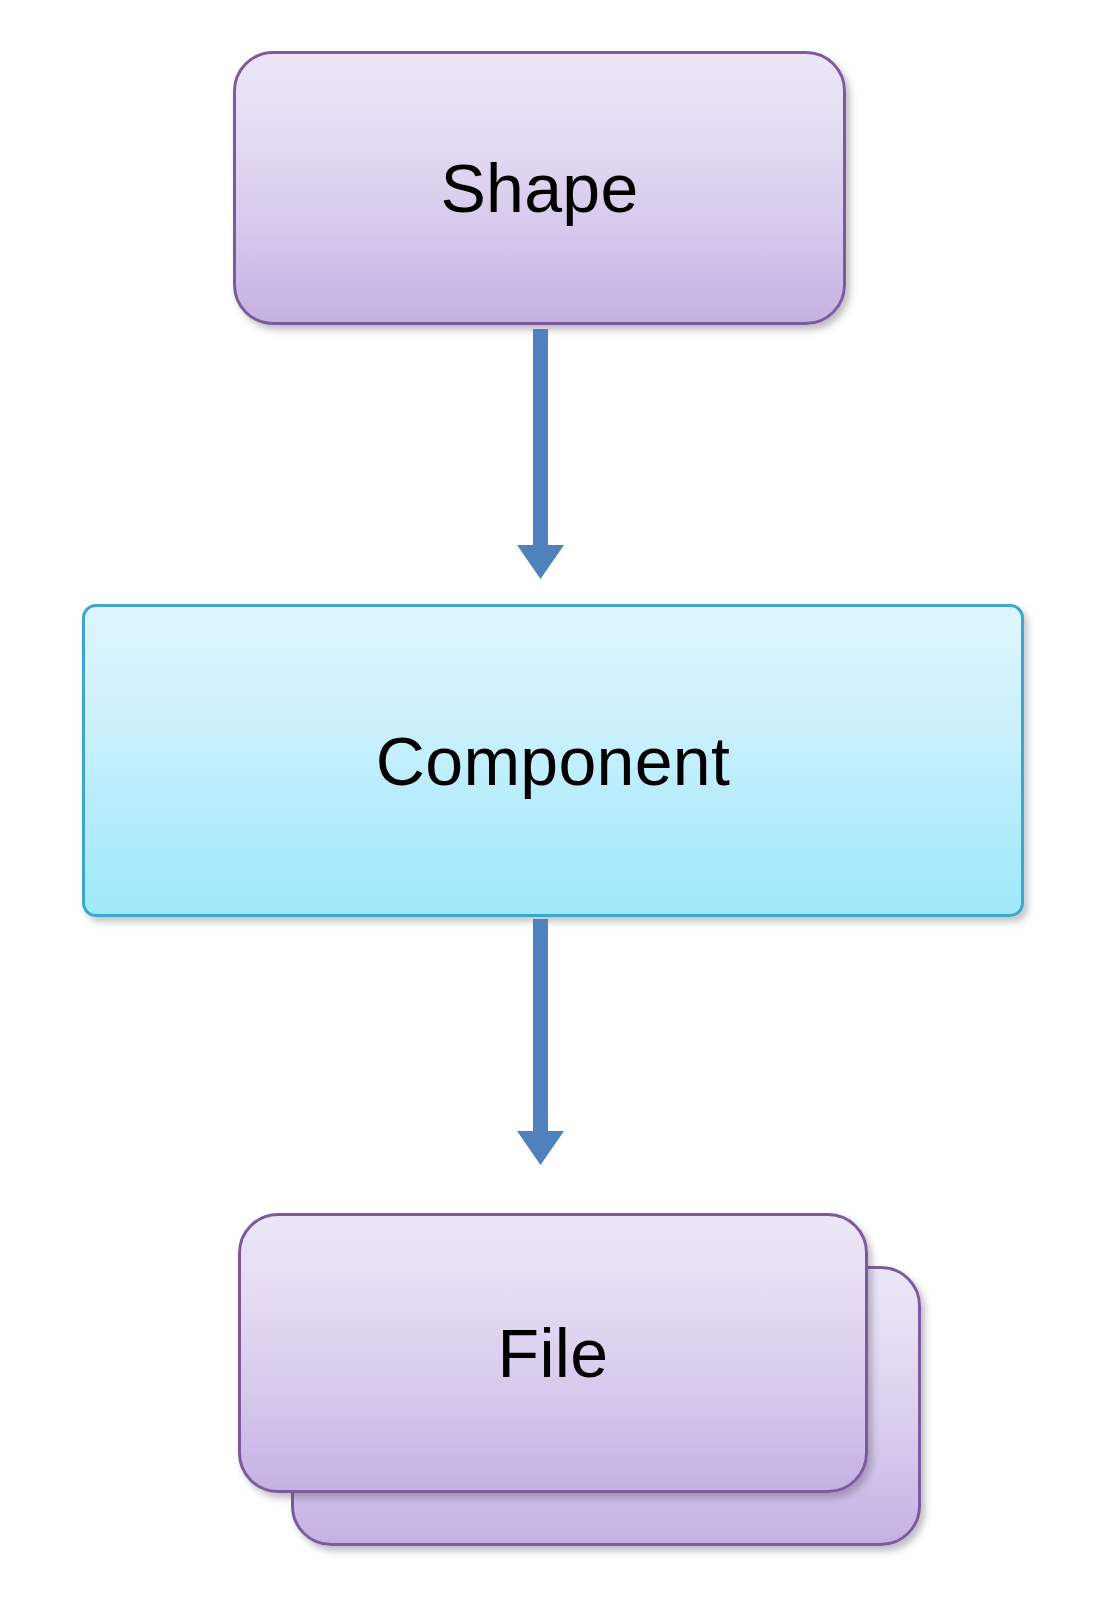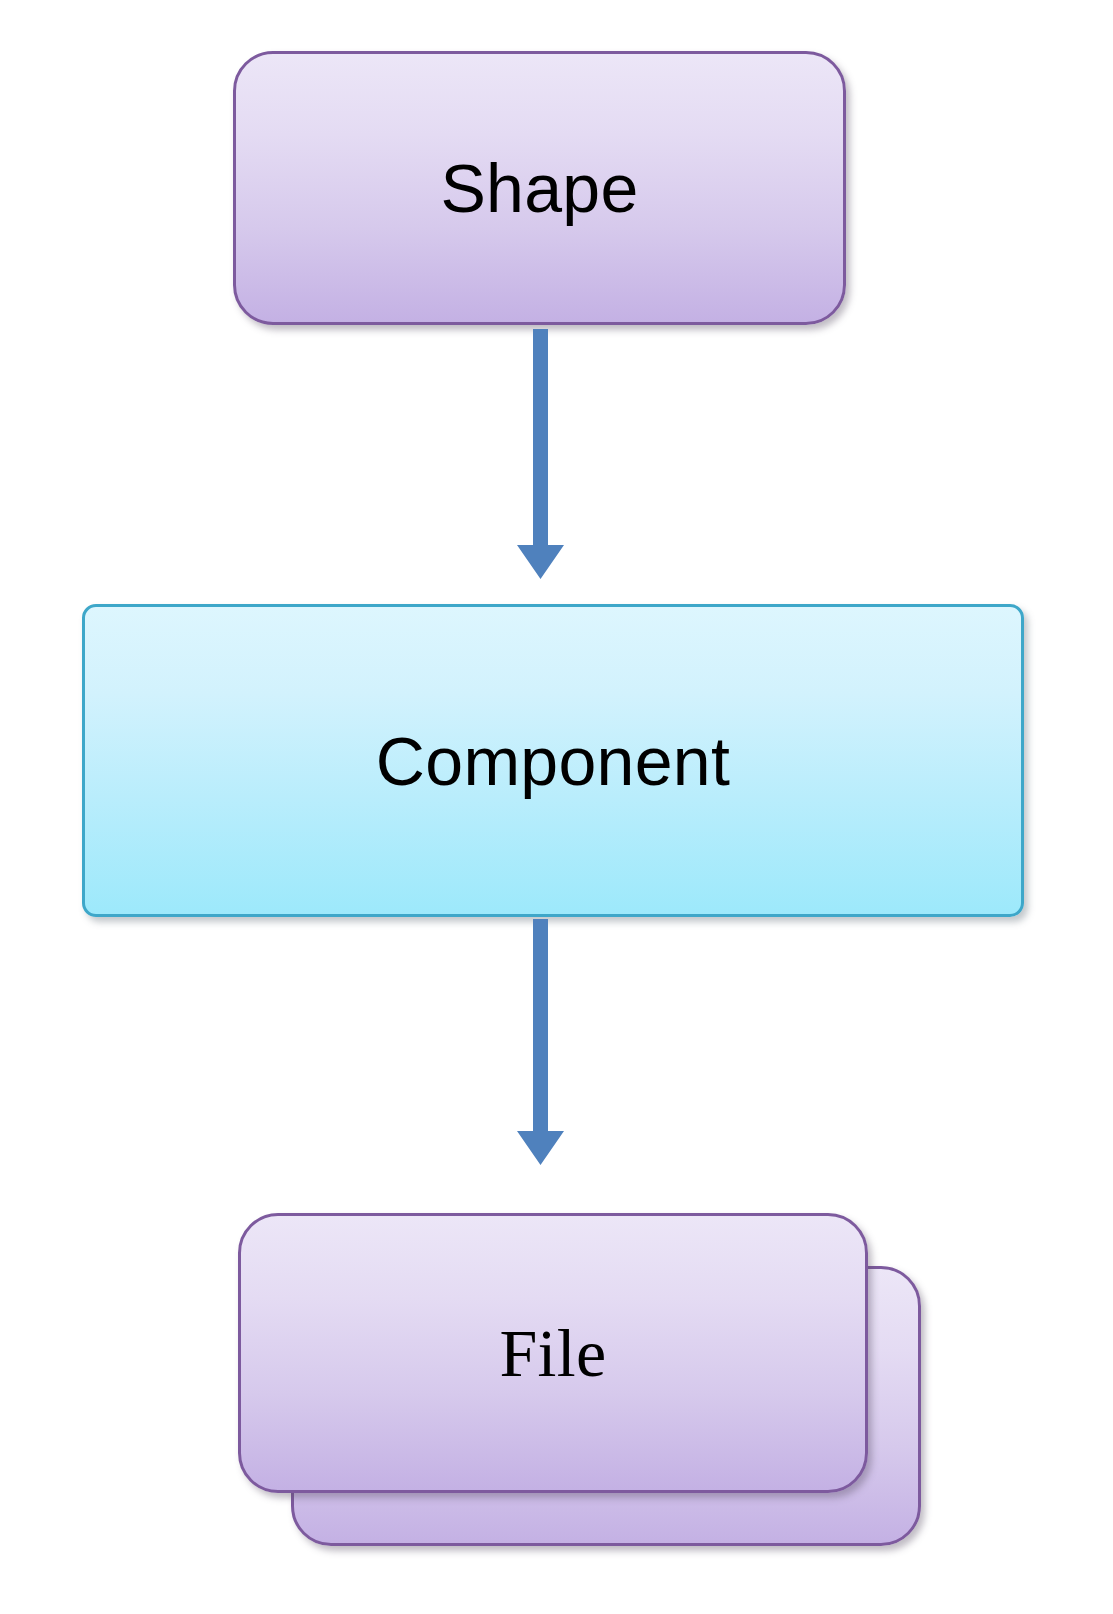--- a/index.html
+++ b/index.html
@@ -49,21 +49,20 @@
     border: 3px solid #3ea7c9;
     box-shadow: 4px 5px 7px rgba(80, 95, 105, 0.35);
   }
 
   
   .node-back {
     z-index: 1;
   }
   .node-front {
     z-index: 2;
-    font-family: Liberation Serif, serif;
   }
 
   
   .arrow {
     position: absolute;
     z-index: 3;
   }
   .arrow svg {
     display: block;
     overflow: visible;

